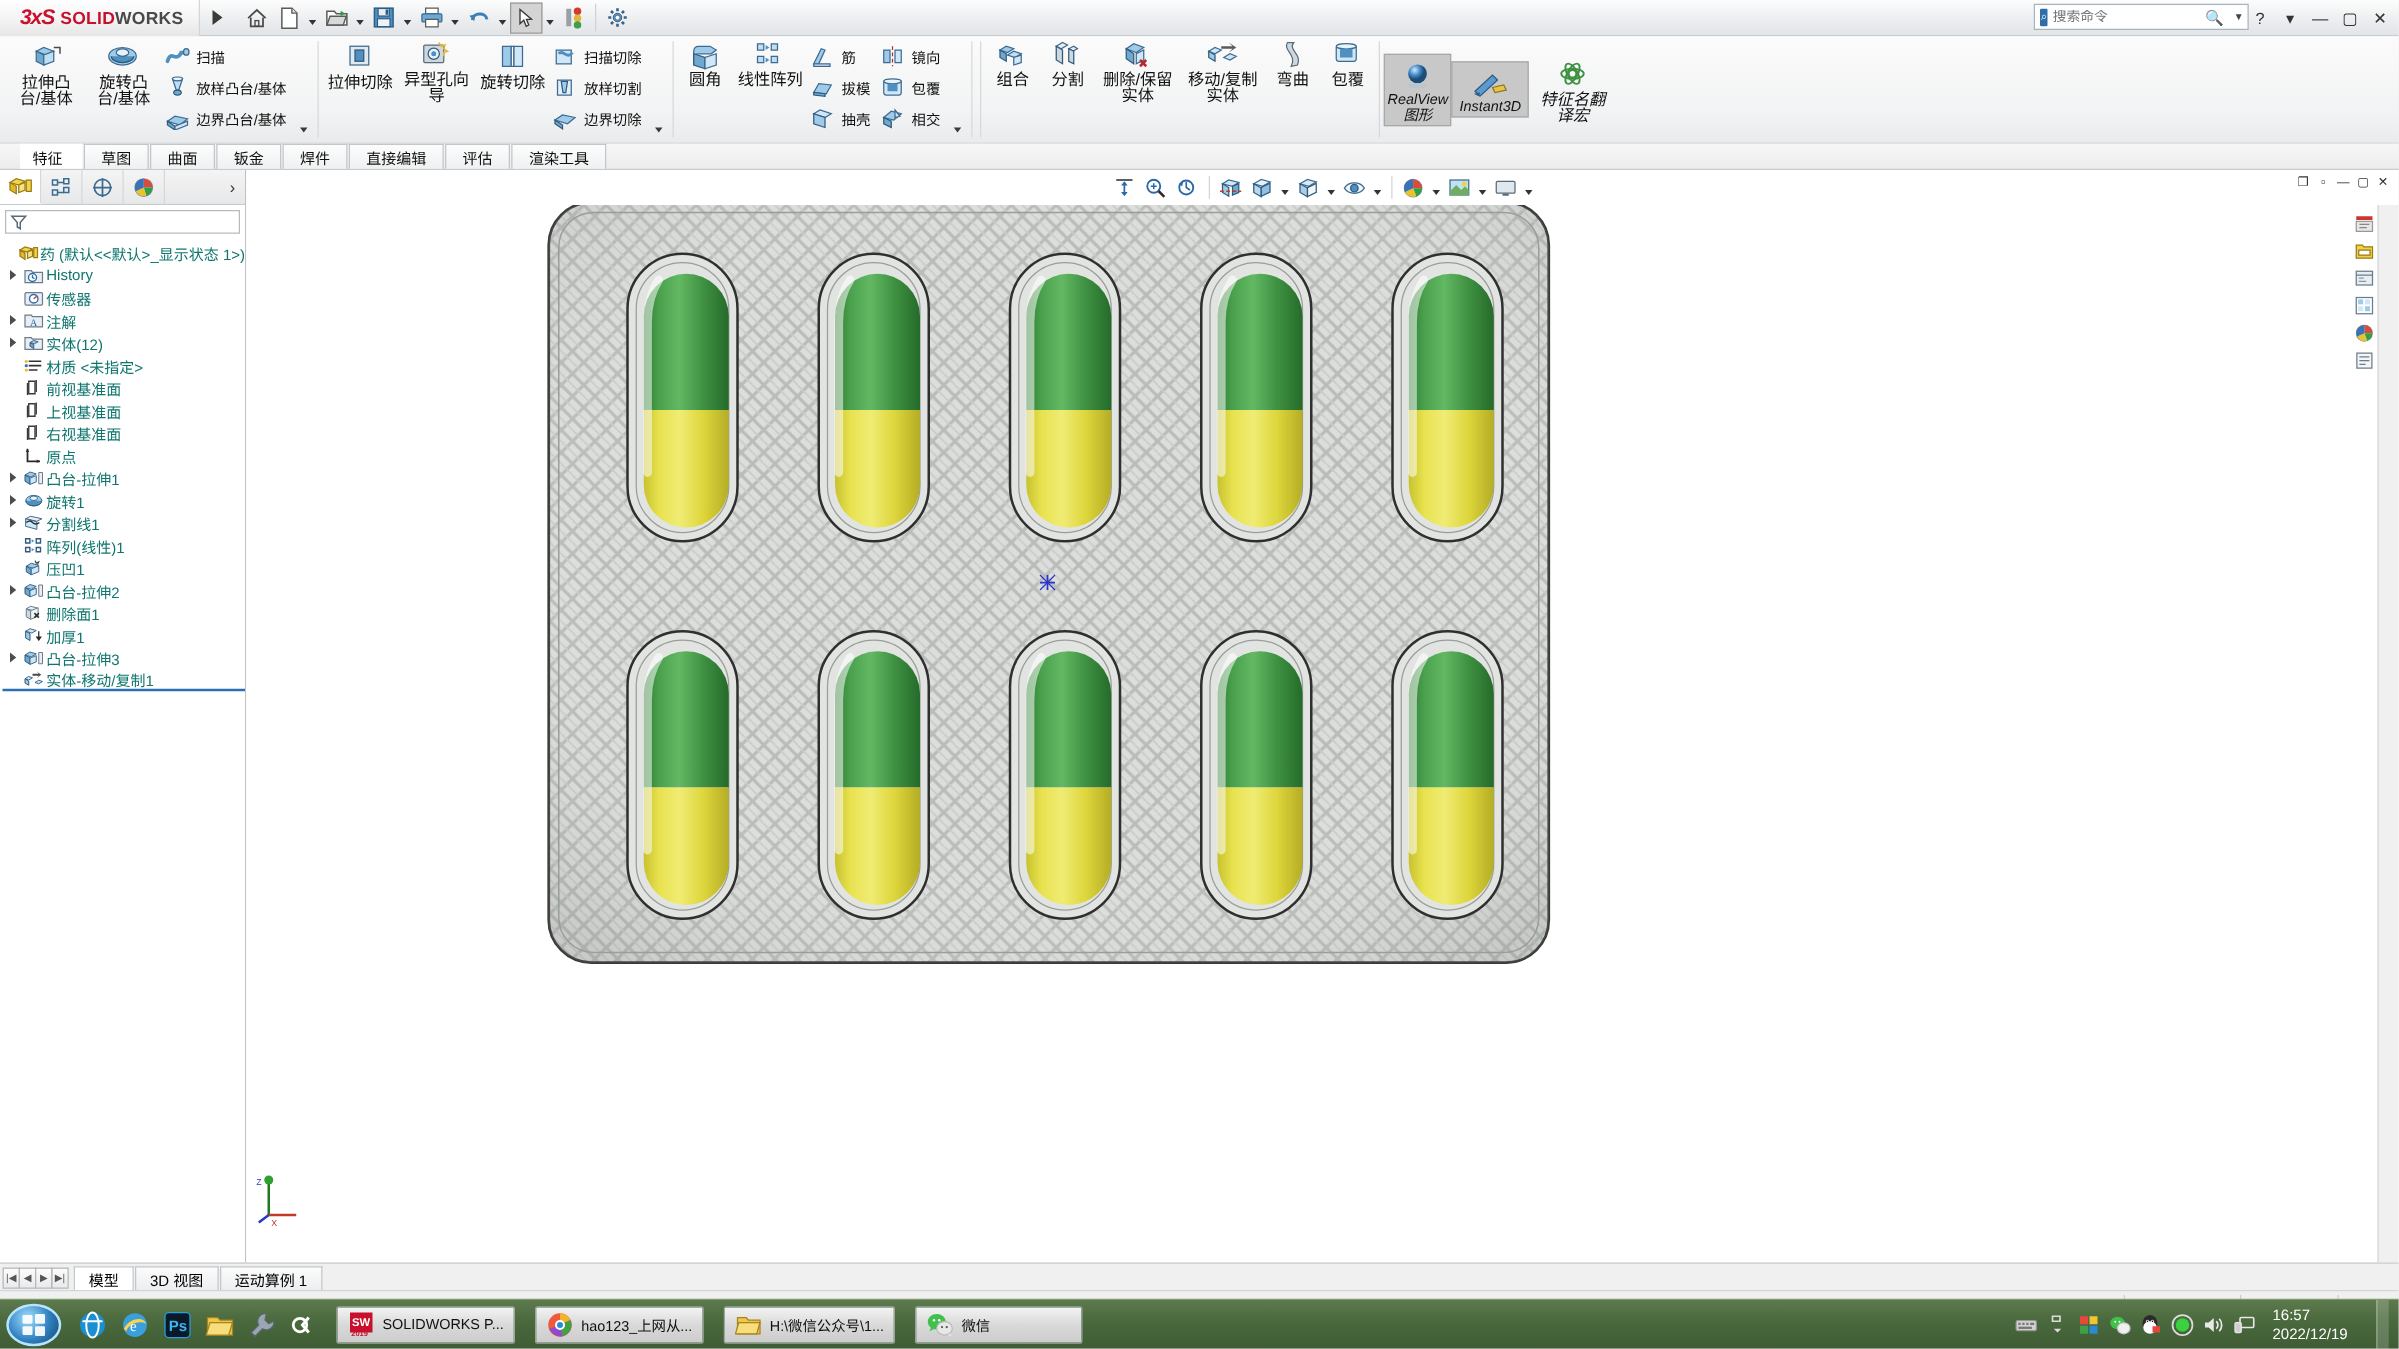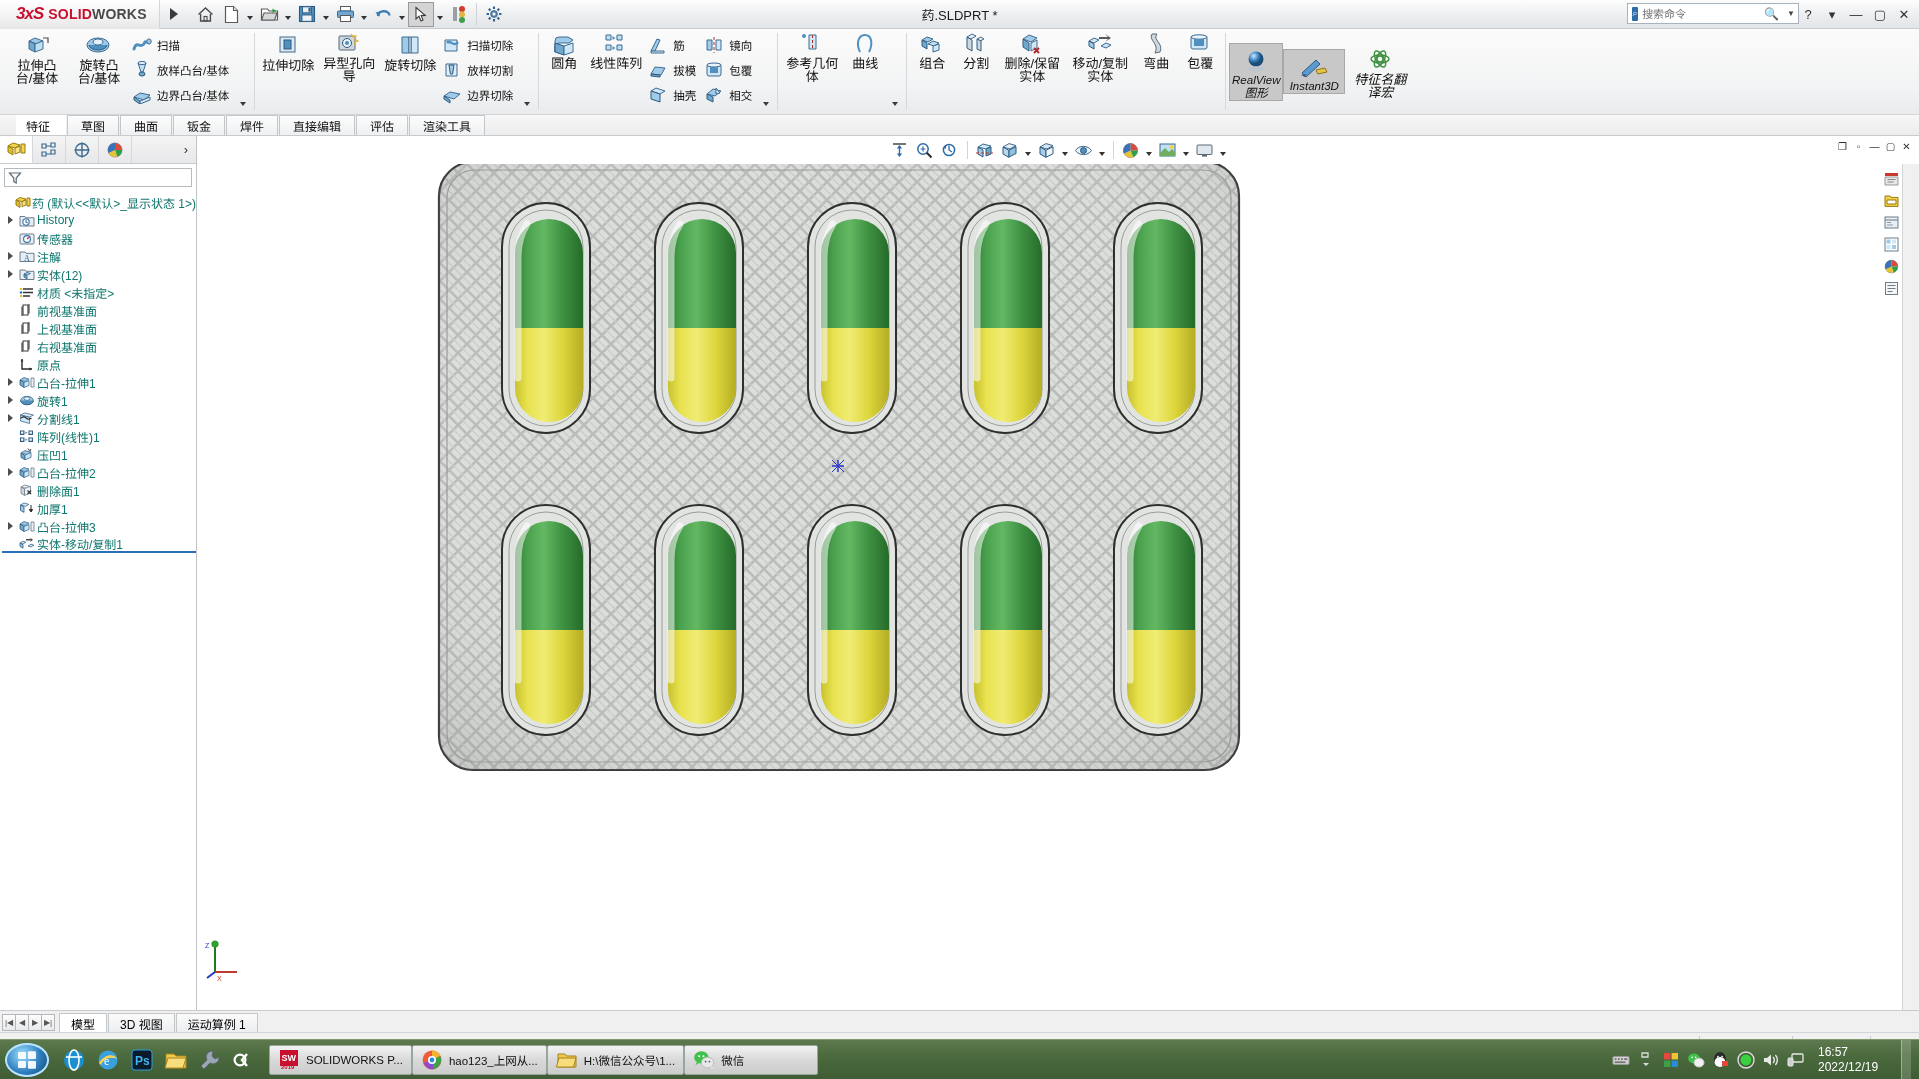--- a/index.html
+++ b/index.html
@@ -181,21 +181,21 @@
     background:linear-gradient(#5d7a4e,#4b6a3e 40%,#3f5c34);
     border-top:1px solid #7f9b6d;display:flex;align-items:center;
   }
   .startorb{
     width:44px;height:34px;margin-left:5px;border-radius:50%;
     background:radial-gradient(circle at 38% 32%,#9fe0ff,#2f7fbf 55%,#14476e);
     border:2px solid #b9e4ff;display:flex;align-items:center;justify-content:center;
   }
   .qlaunch{display:flex;align-items:center;gap:4px;margin-left:10px;}
   .ql{width:30px;height:30px;display:flex;align-items:center;justify-content:center;border-radius:3px;}
-  .tb-items{display:flex;align-items:flex-end;gap:0;margin-left:10px;}
+  .tb-items{display:flex;align-items:flex-end;gap:16px;margin-left:10px;}
   .tb-item{
     height:30px;min-width:134px;padding:0 8px;display:flex;align-items:center;gap:6px;
     background:linear-gradient(#f3f3f3,#d9d9d9 50%,#cccccc);
     border:1px solid #9aa69a;border-radius:2px;font-size:11.5px;color:#111;
   }
   .tray{position:absolute;right:0;top:0;height:40px;display:flex;align-items:center;gap:7px;padding-right:8px;}
   .tray-ico{width:18px;height:18px;display:flex;align-items:center;justify-content:center;}
   .clock{
     color:#fff;font-size:12px;text-align:left;line-height:15px;margin-left:6px;min-width:76px;
   }
@@ -280,21 +280,20 @@
           <g fill="#5a8ab5" stroke="#3a6288" stroke-width=".8">
             <circle cx="9" cy="9" r="3.4"></circle>
           </g>
           <g stroke="#3a6288" stroke-width="2.1" fill="none">
             <path d="M9 1.6v2.4M9 14v2.4M1.6 9h2.4M14 9h2.4M3.8 3.8l1.7 1.7M12.5 12.5l1.7 1.7M14.2 3.8l-1.7 1.7M5.5 12.5l-1.7 1.7"></path>
           </g>
           <circle cx="9" cy="9" r="1.5" fill="#fff"></circle>
         </svg>
     </div>
 
-    <div class="doc-title">药.SLDPRT *</div>
 
     <div class="search-box">
       <span class="sb-left">⌕</span>
       <input placeholder="搜索命令" style="">
       <span style="margin-left:auto;padding-right:4px;color:#4a7fae;font-size:12px;">🔍</span>
       <span style="padding-right:3px;font-size:8px;color:#444;">▼</span>
     </div>
 
     <div class="win-btns">
       <div class="win-btn">?</div>
@@ -484,39 +483,20 @@
             </svg>
           <span class="lbl">相交</span>
         </div>
       </div>
       <div class="dropcol">
           <div class="dc"></div>
         </div>
     </div>
     <div class="rsep"></div>
 
-    <div class="rgroup">
-      <div class="big-btn">
-        <svg class="ic" width="26" height="24" viewBox="0 0 26 24">
-            <circle cx="5" cy="4" r="2" fill="#4f90bf"></circle>
-            <path d="M10 3 h7 v14 h-7z" fill="#cfe7f6" stroke="#3f6a90"></path>
-            <path d="M13.5 3 v14" stroke="#b03030" stroke-dasharray="3 2"></path>
-          </svg>
-        <div class="lbl">参考几何体</div>
-      </div>
-      <div class="big-btn">
-        <svg class="ic" width="26" height="24" viewBox="0 0 26 24">
-            <path d="M8 20 C4 12 6 3 13 3 C20 3 21 12 17 20" fill="none" stroke="#4f90bf" stroke-width="2"></path>
-          </svg>
-        <div class="lbl">曲线</div>
-      </div>
-      <div class="dropcol">
-          <div class="dc"></div>
-        </div>
-    </div>
     <div class="rsep"></div>
 
     <div class="rgroup">
       <div class="big-btn">
         <svg class="ic" width="26" height="24" viewBox="0 0 26 24">
             <path d="M3 8 l5-3 l6 2 l-5 3z" fill="#9ecbe8" stroke="#3f6a90"></path>
             <path d="M3 8 v6 l5 3 v-6z" fill="#6fa9ce" stroke="#2f5a7e"></path>
             <path d="M9 12 l5-3 l6 2 l-5 3z" fill="#bfdff2" stroke="#3f6a90"></path>
             <path d="M14 14 v6 l6-2 v-6z" fill="#cfe7f6" stroke="#3f6a90"></path>
           </svg>

